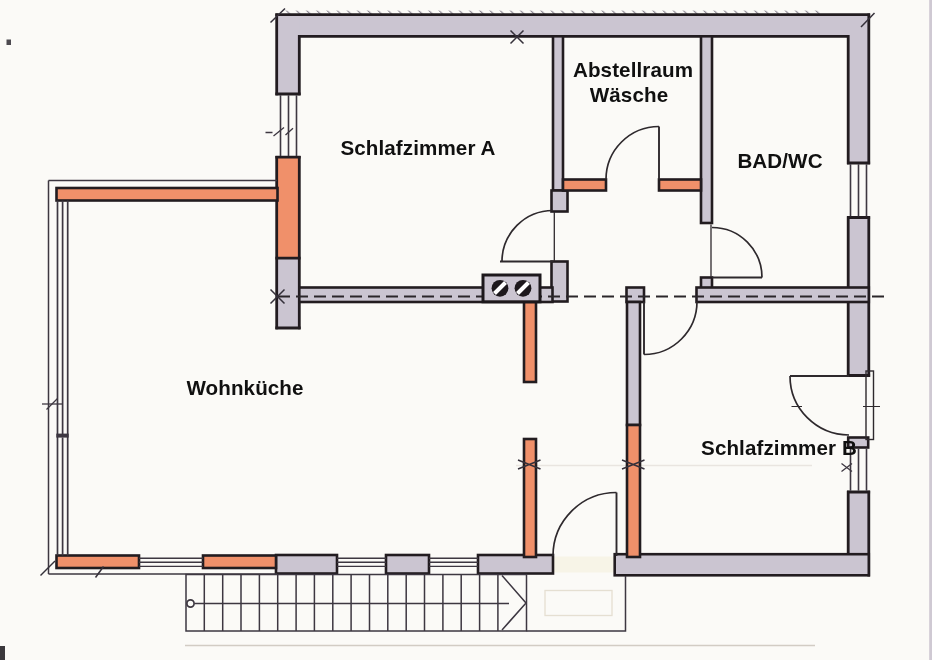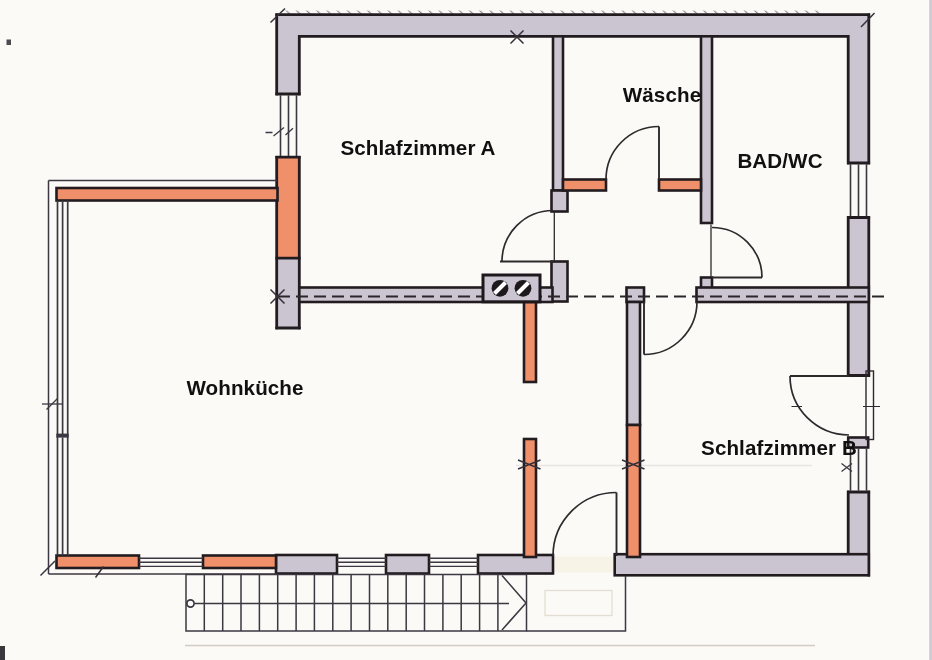--- a/index.html
+++ b/index.html
@@ -160,18 +160,19 @@
     <path d="M518,469 L540.5,460 M518,460 L540.5,469"></path>
     <path d="M622,469 L644.5,460 M622,460 L644.5,469"></path>
     <path d="M270.5,22.5 L285,8.5"></path>
     <path d="M861,27 L874.5,13"></path>
     <path d="M40.5,575.5 L55,561"></path>
     <path d="M95.5,577.5 L103.5,566.5"></path>
   </g>
 </svg>
 
 <div class="room-label" style="left:418px;top:148px;text-align:center;">Schlafzimmer A</div>
-<div class="room-label" style="left:662px;top:95px;">Wäsche</div>
+<div class="room-label" style="left:633px;top:70px;">Abstellraum</div>
+<div class="room-label" style="left:629px;top:95px;">Wäsche</div>
 <div class="room-label" style="left:780px;top:161px;">BAD/WC</div>
 <div class="room-label" style="left:245px;top:388px;">Wohnküche</div>
 <div class="room-label" style="left:737px;top:448px;margin-left:42px;">Schlafzimmer B</div>
 
 </div>
 
 </body></html>

